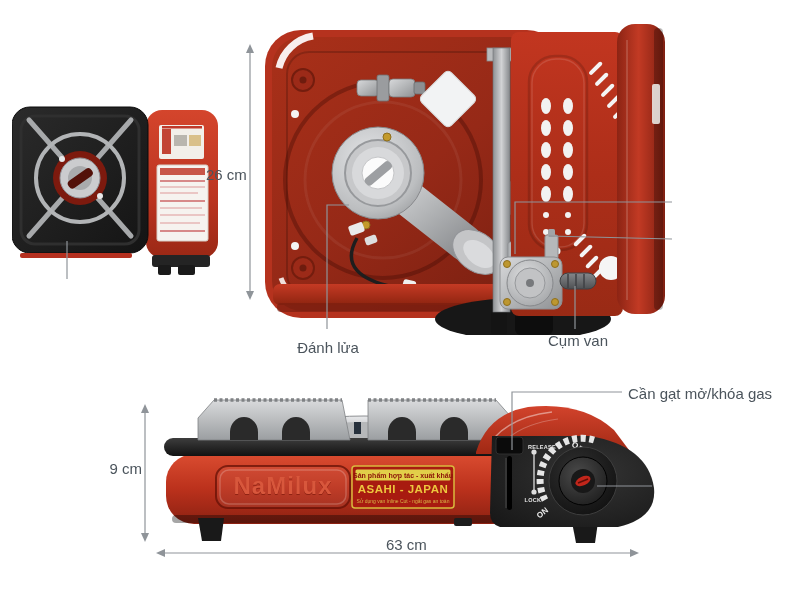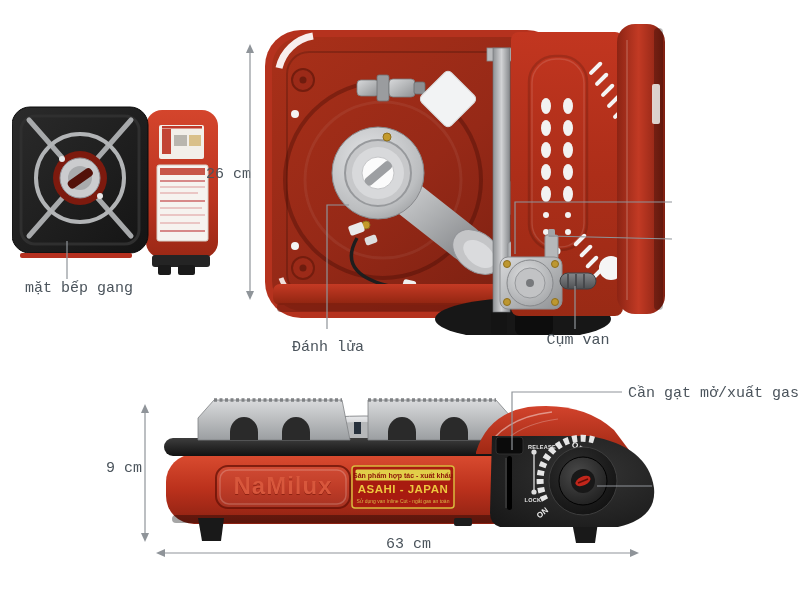--- a/index.html
+++ b/index.html
@@ -1,19 +1,19 @@
 <!DOCTYPE html>
 <html><head>
 <meta charset="utf-8">
 <style>
   html,body{margin:0;padding:0;background:#fff;}
   .canvas{position:relative;width:800px;height:600px;background:#ffffff;overflow:hidden;
           font-family:"Liberation Sans","DejaVu Sans",sans-serif;}
   .layer{position:absolute;left:0;top:0;}
-  .lbl{position:absolute;color:#4b545c;font-size:15px;line-height:19px;white-space:nowrap;font-family:Liberation Mono, monospace;}
+  .lbl{position:absolute;color:#4b545c;font-size:15px;line-height:19px;white-space:nowrap;}
   .lbl.center{text-align:center;white-space:normal;}
   .overlay{position:absolute;left:0;top:0;z-index:40;pointer-events:none;}
   svg{display:block;}
 </style>
 </head>
 <body>
 
 <div class="canvas">
 
   <svg class="layer" style="left:12px;top:95px;" width="208" height="186" viewBox="0 0 208 186">
@@ -68,21 +68,20 @@
       <circle cx="68" cy="83" r="27" fill="#7d1a0e"></circle>
       <circle cx="68" cy="83" r="20" fill="#cbccce" stroke="#93959a"></circle>
       <circle cx="68" cy="83" r="12" fill="#a9abad"></circle>
       <rect x="54" y="79" width="28" height="9" rx="4" fill="#531109" transform="rotate(-35 68 83)"></rect>
       <circle cx="50" cy="64" r="3" fill="#e8e9ea"></circle>
       <circle cx="88" cy="101" r="3" fill="#e8e9ea"></circle>
     </g>
   </svg>
 
   <div class="lbl center" style="left:14px;top:279px;width:130px;">
-    <div>mặt bếp gang</div>
   </div>
 
   <svg class="layer" style="left:265px;top:10px;" width="400" height="325" viewBox="0 0 400 325">
     <defs>
       <linearGradient id="ivTray" x1="0" y1="0" x2="0.8" y2="1">
         <stop offset="0" stop-color="#a93019"></stop>
           <stop offset="0.55" stop-color="#962917"></stop>
           <stop offset="1" stop-color="#7c2011"></stop>
       </linearGradient>
       <linearGradient id="ivComp" x1="0" y1="0" x2="0" y2="1">
@@ -384,20 +383,20 @@
   </svg>
 
   <div class="lbl" style="left:206px;top:165px;">26 cm</div>
 
   <div class="lbl center" style="left:283px;top:338px;width:90px;">Đánh lửa</div>
 
   <div class="lbl center" style="left:538px;top:331px;width:80px;">Cụm van</div>
 
 
 
-  <div class="lbl" style="left:628px;top:384px;">Cần gạt mở/xuất gas</div>
+  <div class="lbl" style="left:628px;top:384px;">Cần gạt mở/khóa gas</div>
 
 
   <div class="lbl" style="left:104px;top:459px;width:38px;text-align:right;">9 cm</div>
 
   <div class="lbl" style="left:386px;top:535px;">63 cm</div>
 
 </div>
 
 </body></html>

